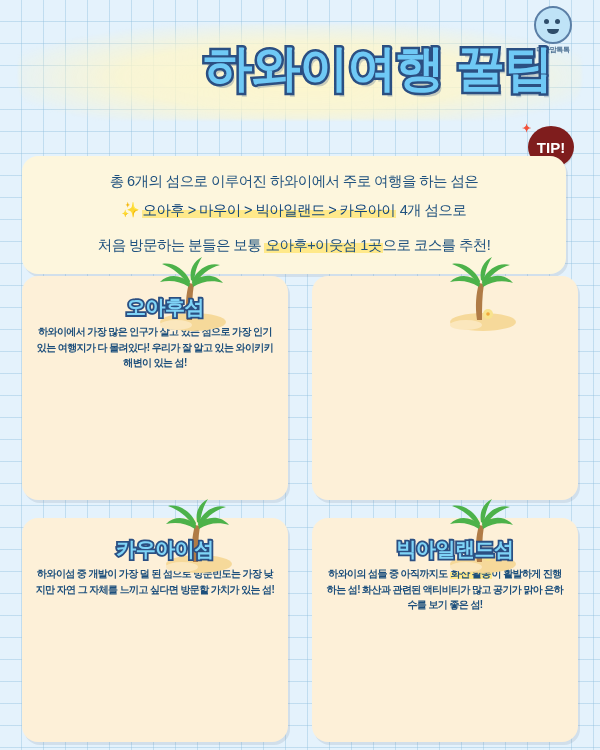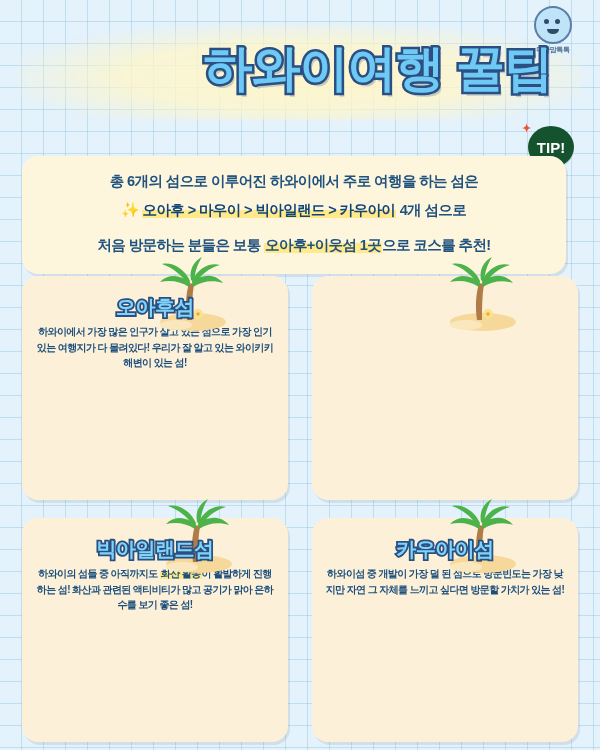--- a/index.html
+++ b/index.html
@@ -103,21 +103,21 @@
     position: absolute;
     right: 24px;
     top: 126px;
     width: 48px;
     height: 48px;
   }
   .tip-bubble {
     width: 46px;
     height: 42px;
     border-radius: 50%;
-    background: #14532d;
+    background: #7f1d1d;
     color: #fff;
     font-size: 15px;
     font-weight: bold;
     display: flex;
     align-items: center;
     justify-content: center;
     position: relative;
     box-shadow: 0 2px 0 rgba(0,0,0,0.08);
   }
   .tip-bubble::after {
@@ -149,21 +149,21 @@
     padding: 16px 14px 18px;
     background: #fdf6dd;
     border-radius: 16px;
     box-shadow: 2px 3px 0 rgba(120,140,160,0.18);
     text-align: center;
   }
   .intro p {
     margin: 0 0 8px;
     font-size: 14.5px;
     color: #20527f;
-    font-weight: bold;
+    font-weight: normal;
     letter-spacing: -0.6px;
     line-height: 1.35;
     text-align: center;
   }
   .intro p:last-child { margin-bottom: 0; margin-top: 16px; }
   .hl-b {
     color: #11457a;
     background: linear-gradient(to top, #ffe98a 52%, transparent 52%);
     padding: 0 1px;
   }
@@ -202,20 +202,21 @@
     top: 18px;
     left: 0;
     width: 100%;
     text-align: center;
     font-size: 20px;
     font-weight: bold;
     color: #7fd4f7;
     -webkit-text-stroke: 3.6px #2b4f82;
     paint-order: stroke fill;
     letter-spacing: -0.5px;
+    padding-left: 10px;
   }
   .card-title span { position: relative; z-index: 2; }
   .card-body {
     margin: 8px 0 0;
     font-size: 10px;
     line-height: 1.55;
     color: #1d4f7c;
     font-weight: bold;
     text-align: center;
     letter-spacing: -0.6px;
@@ -293,20 +294,39 @@
       <g fill="#4cb24a">
         <path d="M44 27 C34 18 22 18 14 26 C24 24 34 25 43 31 Z"></path>
         <path d="M46 26 C56 17 70 18 77 27 C67 24 56 25 47 31 Z"></path>
         <path d="M44 25 C38 12 26 6 16 8 C27 12 36 19 43 30 Z"></path>
         <path d="M46 25 C52 12 64 6 74 9 C63 12 54 19 48 30 Z"></path>
         <path d="M45 24 C43 13 48 5 56 1 C51 9 49 16 48 26 Z"></path>
       </g>
       <circle cx="52" cy="58" r="5" fill="#f8e38d"></circle>
       <circle cx="52" cy="58" r="1.8" fill="#f2a93b"></circle>
     </svg>
+  </div>
+
+  <div class="card">
+    <svg class="palm" viewBox="0 0 86 76">
+      <ellipse cx="47" cy="66" rx="33" ry="9" fill="#f6d99a"></ellipse>
+      <ellipse cx="30" cy="69" rx="16" ry="5" fill="#fbe7bd"></ellipse>
+      <path d="M41 64 C39 50 40 38 43 27 L48 28 C46 40 46 52 46 64 Z" fill="#b07b46"></path>
+      <g fill="#4cb24a">
+        <path d="M44 27 C34 18 22 18 14 26 C24 24 34 25 43 31 Z"></path>
+        <path d="M46 26 C56 17 70 18 77 27 C67 24 56 25 47 31 Z"></path>
+        <path d="M44 25 C38 12 26 6 16 8 C27 12 36 19 43 30 Z"></path>
+        <path d="M46 25 C52 12 64 6 74 9 C63 12 54 19 48 30 Z"></path>
+        <path d="M45 24 C43 13 48 5 56 1 C51 9 49 16 48 26 Z"></path>
+      </g>
+      <circle cx="52" cy="58" r="5" fill="#f8e38d"></circle>
+      <circle cx="52" cy="58" r="1.8" fill="#f2a93b"></circle>
+    </svg>
+    <div class="card-title"><span>카우아이섬</span></div>
+    <p class="card-body">하와이섬 중 개발이 가장 덜 된 섬으로 방문빈도는 가장 낮지만 자연 그 자체를 느끼고 싶다면 방문할 가치가 있는 섬!</p>
   </div>
 
   <div class="card">
     <svg class="palm" viewBox="0 0 86 76">
       <ellipse cx="47" cy="66" rx="33" ry="9" fill="#f6d99a"></ellipse>
       <ellipse cx="30" cy="69" rx="16" ry="5" fill="#fbe7bd"></ellipse>
       <path d="M41 64 C39 50 40 38 43 27 L48 28 C46 40 46 52 46 64 Z" fill="#b07b46"></path>
       <g fill="#4cb24a">
         <path d="M44 27 C34 18 22 18 14 26 C24 24 34 25 43 31 Z"></path>
         <path d="M46 26 C56 17 70 18 77 27 C67 24 56 25 47 31 Z"></path>
@@ -316,32 +336,13 @@
       </g>
       <circle cx="52" cy="58" r="5" fill="#f8e38d"></circle>
       <circle cx="52" cy="58" r="1.8" fill="#f2a93b"></circle>
     </svg>
     <div class="card-title"><span>빅아일랜드섬</span></div>
     <p class="card-body">
       <span>하와이의 섬들 중 아직까지도 </span><span class="hl-y">화산 활동</span><span>이 활발하게 진행하는 섬! 화산과 관련된 액티비티가 많고 공기가 맑아 은하수를 보기 좋은 섬!</span>
     </p>
   </div>
 
-  <div class="card">
-    <svg class="palm" viewBox="0 0 86 76">
-      <ellipse cx="47" cy="66" rx="33" ry="9" fill="#f6d99a"></ellipse>
-      <ellipse cx="30" cy="69" rx="16" ry="5" fill="#fbe7bd"></ellipse>
-      <path d="M41 64 C39 50 40 38 43 27 L48 28 C46 40 46 52 46 64 Z" fill="#b07b46"></path>
-      <g fill="#4cb24a">
-        <path d="M44 27 C34 18 22 18 14 26 C24 24 34 25 43 31 Z"></path>
-        <path d="M46 26 C56 17 70 18 77 27 C67 24 56 25 47 31 Z"></path>
-        <path d="M44 25 C38 12 26 6 16 8 C27 12 36 19 43 30 Z"></path>
-        <path d="M46 25 C52 12 64 6 74 9 C63 12 54 19 48 30 Z"></path>
-        <path d="M45 24 C43 13 48 5 56 1 C51 9 49 16 48 26 Z"></path>
-      </g>
-      <circle cx="52" cy="58" r="5" fill="#f8e38d"></circle>
-      <circle cx="52" cy="58" r="1.8" fill="#f2a93b"></circle>
-    </svg>
-    <div class="card-title"><span>카우아이섬</span></div>
-    <p class="card-body">하와이섬 중 개발이 가장 덜 된 섬으로 방문빈도는 가장 낮지만 자연 그 자체를 느끼고 싶다면 방문할 가치가 있는 섬!</p>
-  </div>
-
 </div>
 
 </body></html>

